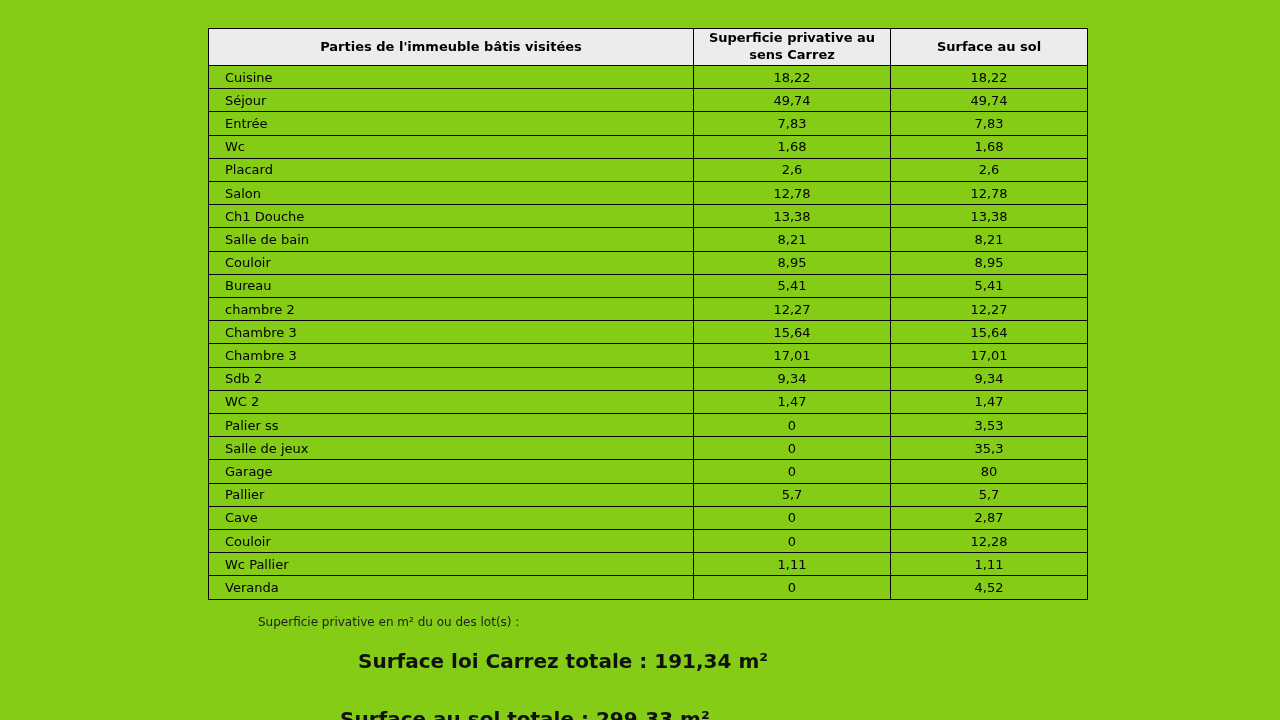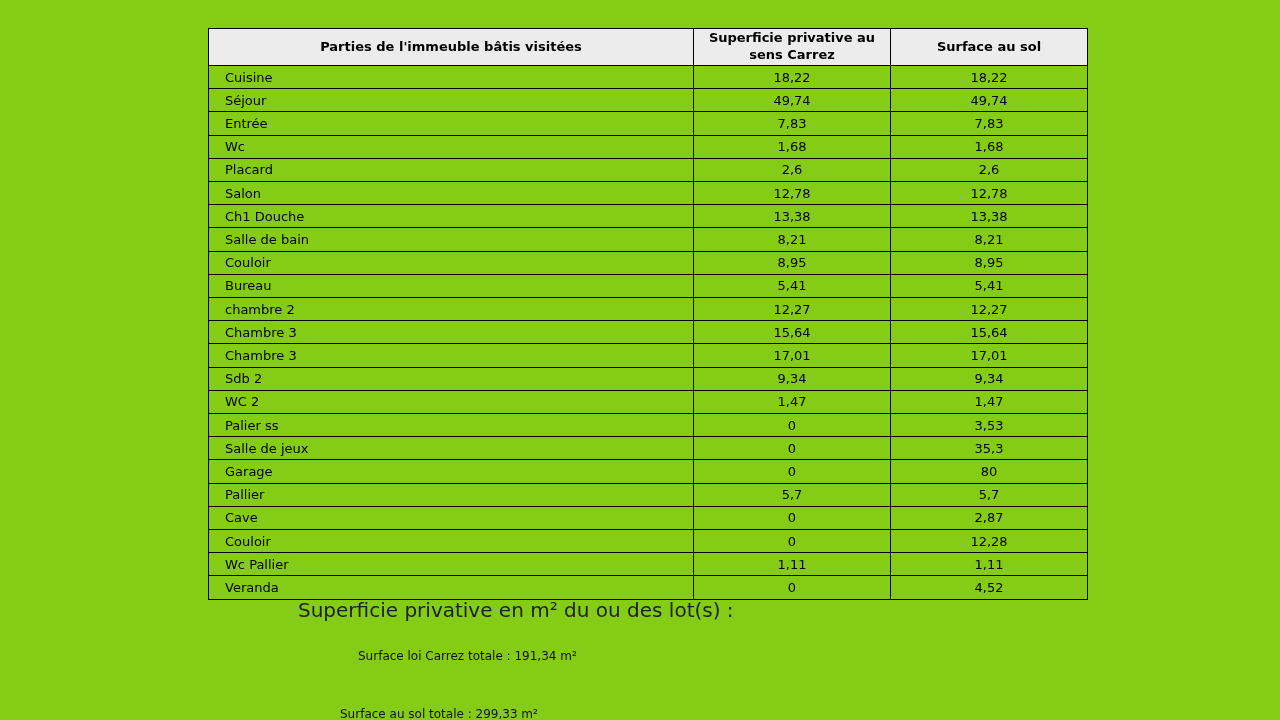--- a/index.html
+++ b/index.html
@@ -49,30 +49,29 @@
     padding-left: 16px;
     vertical-align: middle;
   }
   .measure-table td.num {
     text-align: center;
     vertical-align: middle;
   }
   .intro-line {
     position: absolute;
     left: 258px;
-    top: 598px;
-    font-size: 20px;
+    top: 615px;
+    font-size: 12px;
     color: #1f1f1f;
     white-space: nowrap;
-    margin-left: 40px;
   }
   .total-line {
     position: absolute;
-    font-size: 12px;
-    font-weight: normal;
+    font-size: 20px;
+    font-weight: bold;
     color: #111111;
     white-space: nowrap;
   }
   .total-carrez { left: 358px; top: 649px; }
   .total-sol   { left: 340px; top: 707px; }
 </style>
 </head>
 <body>
 
 <div class="page">

